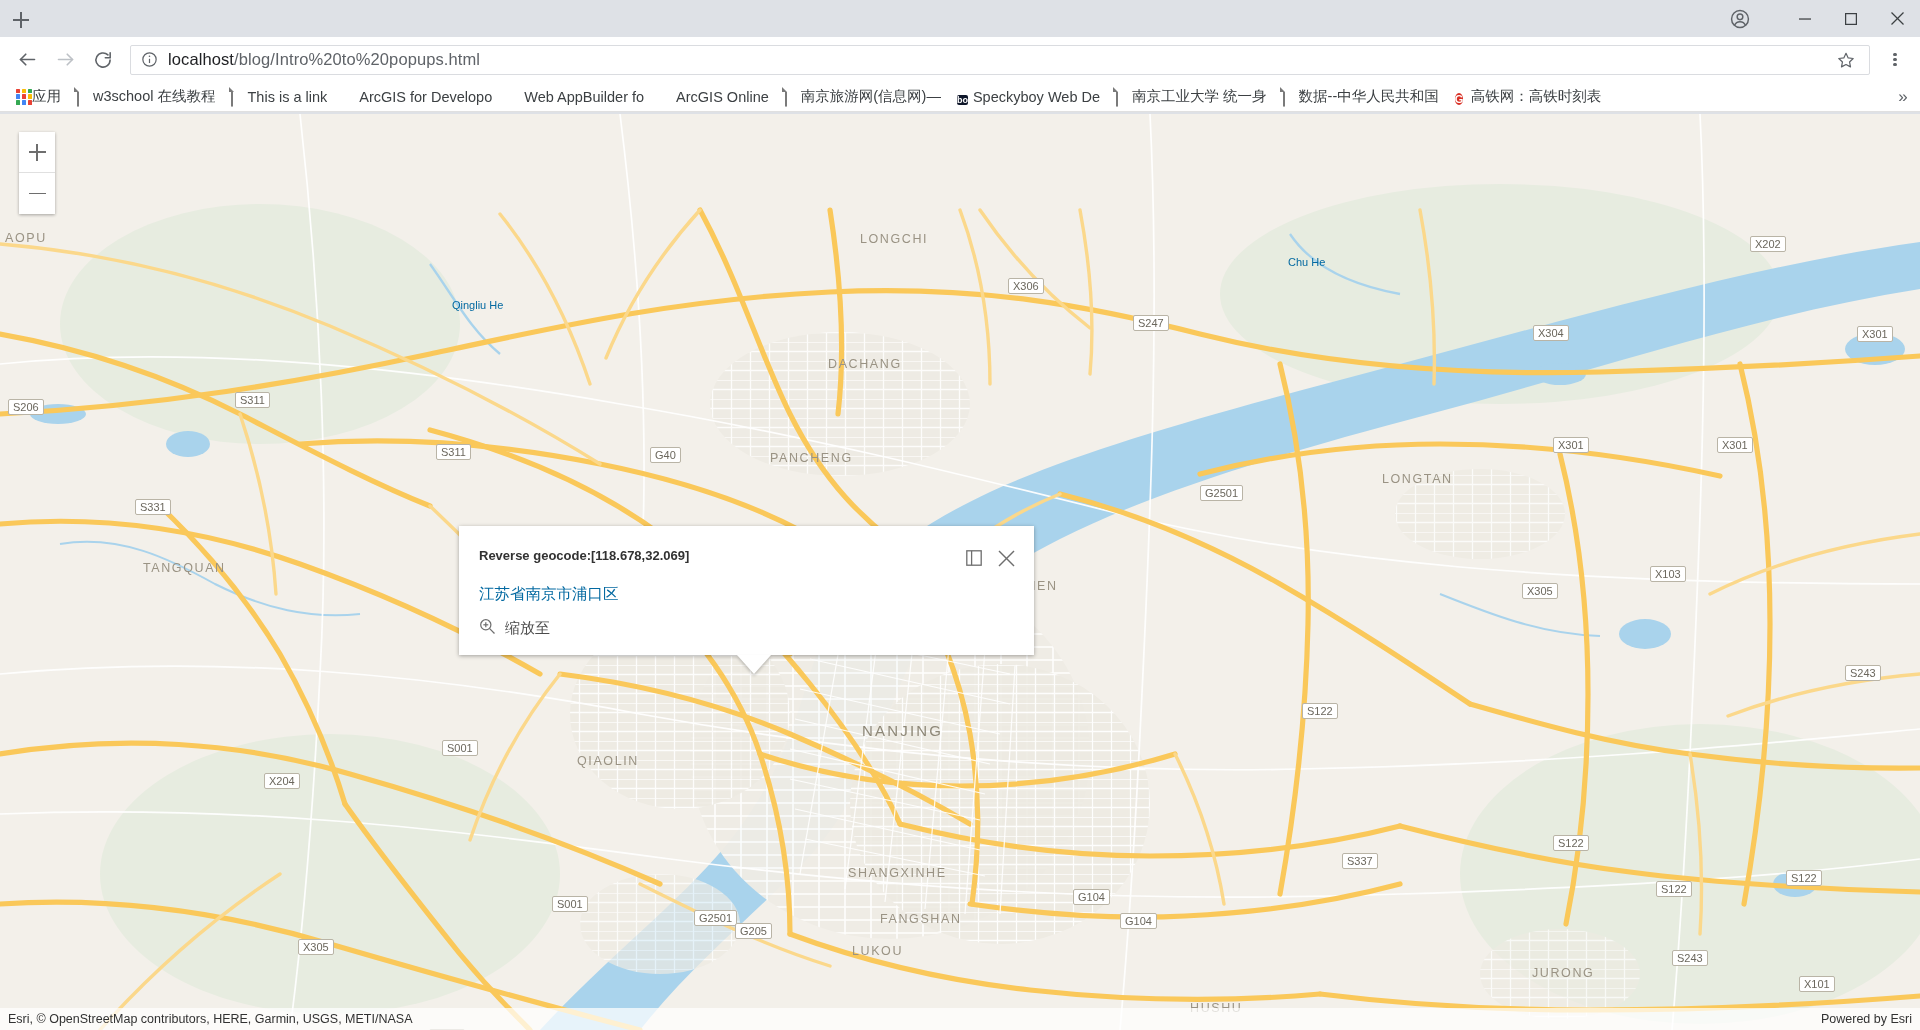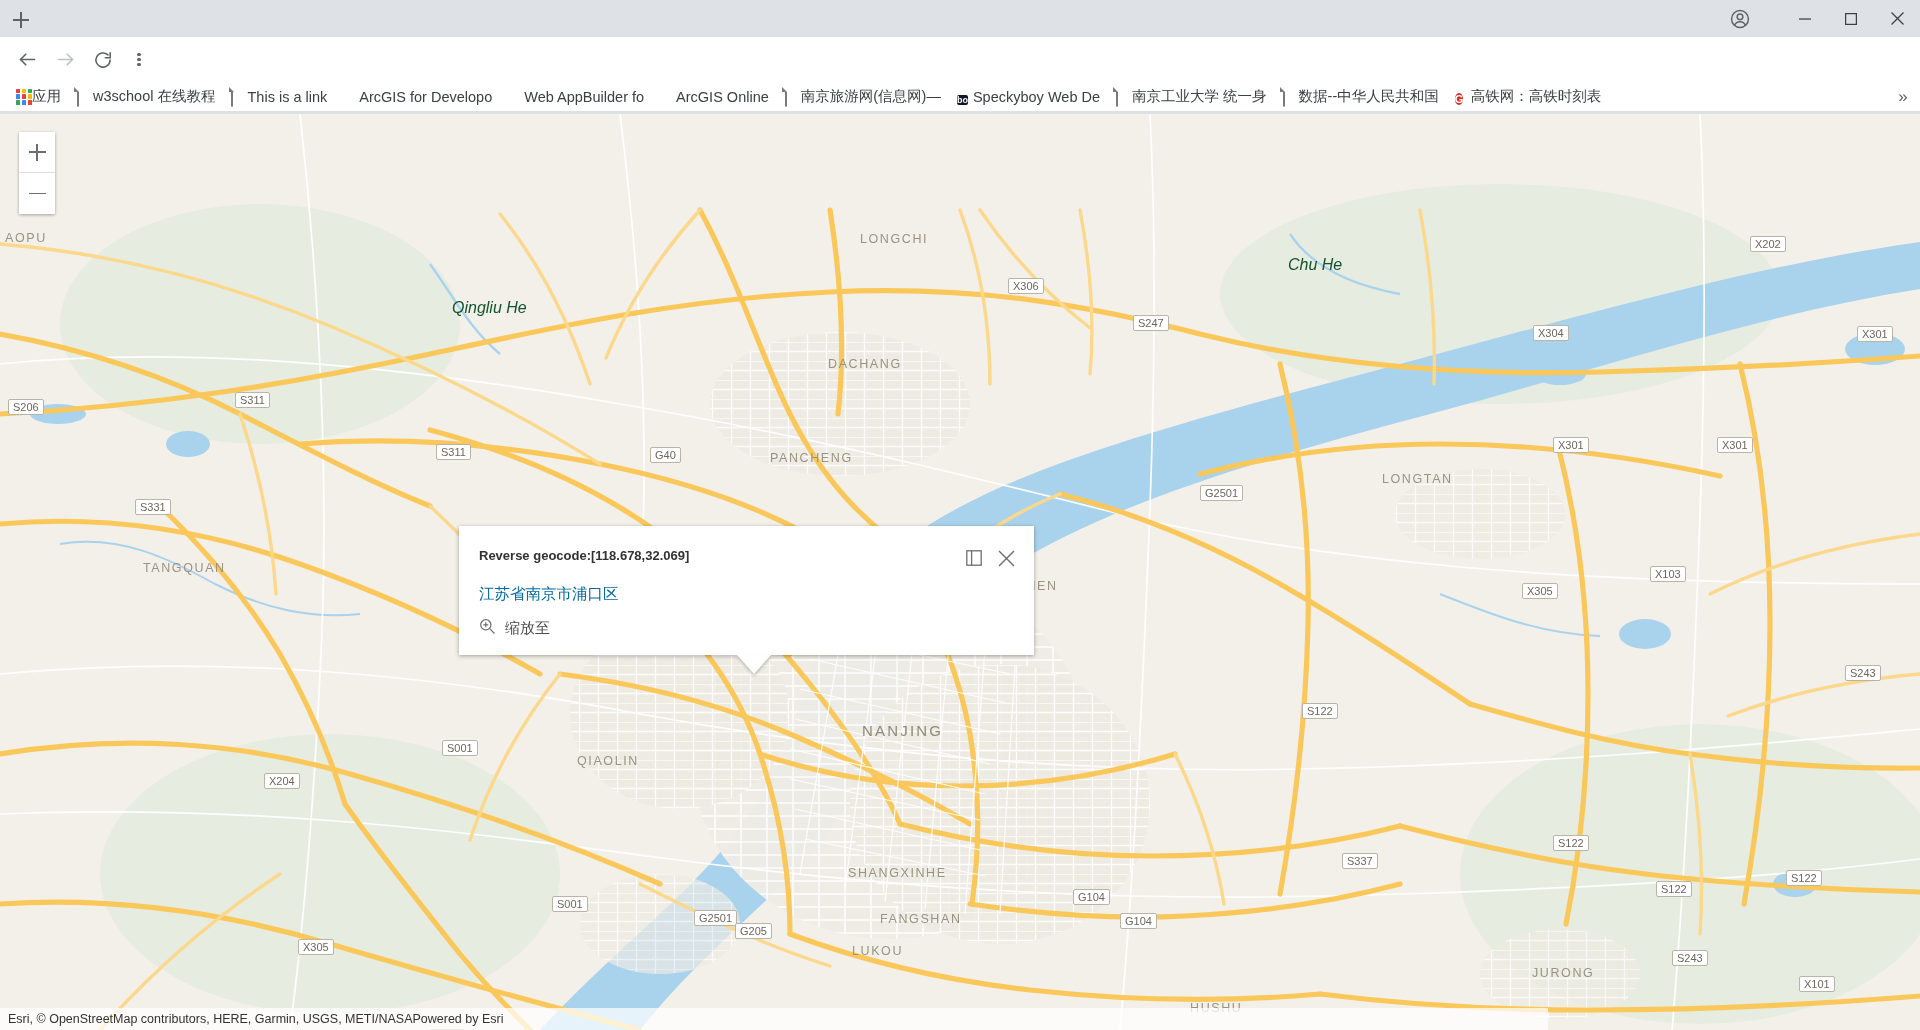--- a/index.html
+++ b/index.html
@@ -187,21 +187,21 @@
     overflow: hidden;
   }
   #map svg.basemap { position:absolute; left:0; top:0; }
 
   .maplabel {
     position:absolute; font-family:"Liberation Sans", sans-serif;
     color:#9a9384; pointer-events:none; white-space:nowrap;
   }
   .city-lbl { font-size:15px; letter-spacing:2.2px; color:#8e8878; }
   .town-lbl { font-size:12.5px; letter-spacing:1.6px; color:#9a9384; }
-  .river-lbl{ font-size:16px; color:#14532d; font-style:italic; }
+  .river-lbl{ font-size:11px; color:#0369a1; }
   .shield {
     position:absolute; background:#fff; border:1px solid #b9b4a6;
     border-radius:2px; font-size:11px; color:#6b675d;
     padding:1px 4px; line-height:12px; white-space:nowrap;
   }
 
   .zoomctl {
     position:absolute; left:19px; top:18px;
     width:36px; background:#fff;
     box-shadow:0 1px 3px rgba(0,0,0,.32);
@@ -256,23 +256,23 @@
     position:absolute; left:278px; bottom:-19px;
     width:0; height:0;
     border-left:17px solid transparent;
     border-right:17px solid transparent;
     border-top:19px solid #fff;
     filter: drop-shadow(0 2px 1.5px rgba(0,0,0,.22));
   }
 
   
   .attrib {
-    position:absolute; left:0; bottom:0; width:1548px; height:22px;
+    position:absolute; left:0; bottom:0; width:1920px; height:22px;
     background:rgba(255,255,255,.72);
-    display:flex; align-items:center; 
+    display:flex; align-items:center; justify-content:space-between;
     padding:0 8px;
     font-size:12.5px; color:#323232;
   }
   .attrib .right { color:#323232; }
 </style>
 </head>
 <body>
 
 <div id="browser">
 
@@ -320,20 +320,35 @@
           <polyline points="14,6 20,12 14,18"></polyline>
       </svg>
     </div>
     <div class="navbtn">
       <svg width="20" height="20" viewBox="0 0 24 24" fill="none" stroke="#5f6368" stroke-width="1.9" stroke-linecap="round">
         <path d="M20.5 12a8.5 8.5 0 1 1-2.6-6.1"></path>
           <polyline points="20.6,3.4 20.6,9.2 14.8,9.2"></polyline>
       </svg>
     </div>
 
+    <div class="omnibox">
+      <span class="info-icon">
+        <svg width="17" height="17" viewBox="0 0 24 24" fill="none" stroke="#5f6368" stroke-width="1.7">
+          <circle cx="12" cy="12" r="9.4"></circle>
+            <line x1="12" y1="11" x2="12" y2="17"></line>
+            <circle cx="12" cy="7.4" r="1.15" fill="#5f6368" stroke="none"></circle>
+        </svg>
+      </span>
+      <span class="url"><span class="host">localhost</span><span class="path">/blog/Intro%20to%20popups.html</span></span>
+      <span class="star-btn">
+        <svg width="18" height="18" viewBox="0 0 24 24" fill="none" stroke="#5f6368" stroke-width="1.6" stroke-linejoin="round">
+          <polygon points="12,3 14.9,9.2 21.6,10 16.7,14.6 18,21.2 12,18 6,21.2 7.3,14.6 2.4,10 9.1,9.2"></polygon>
+        </svg>
+      </span>
+    </div>
 
     <div class="menu-btn">
       <div>
         <div class="menu-dot"></div>
           <div class="menu-dot"></div>
           <div class="menu-dot"></div>
       </div>
     </div>
   </div>
 

